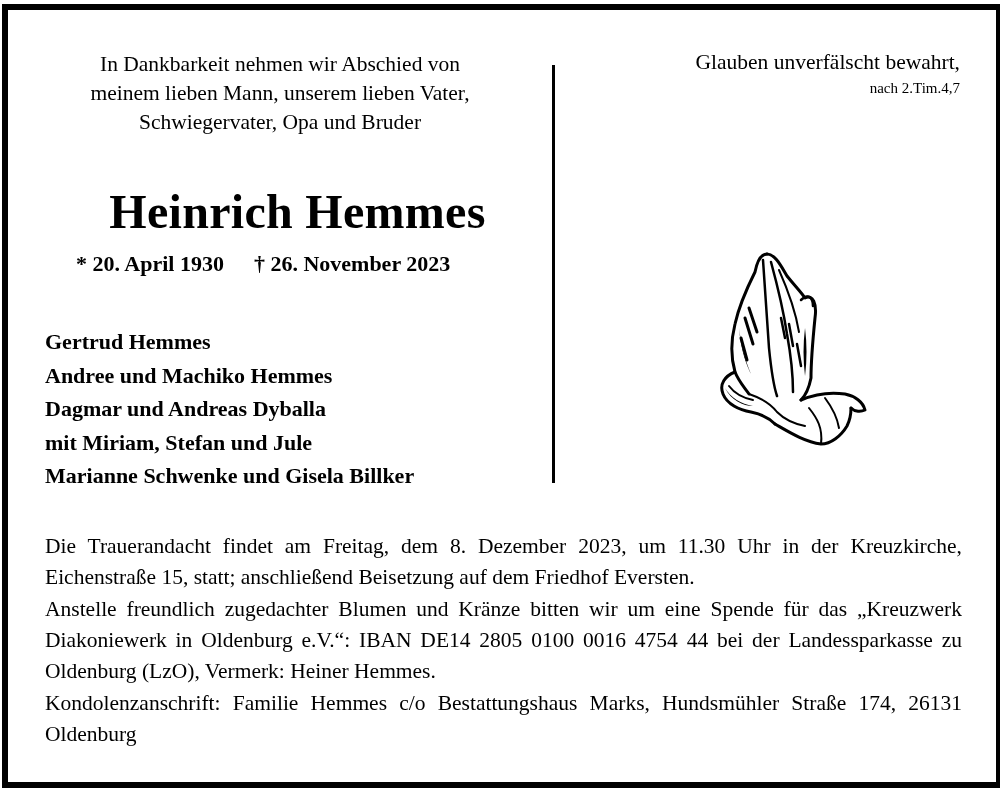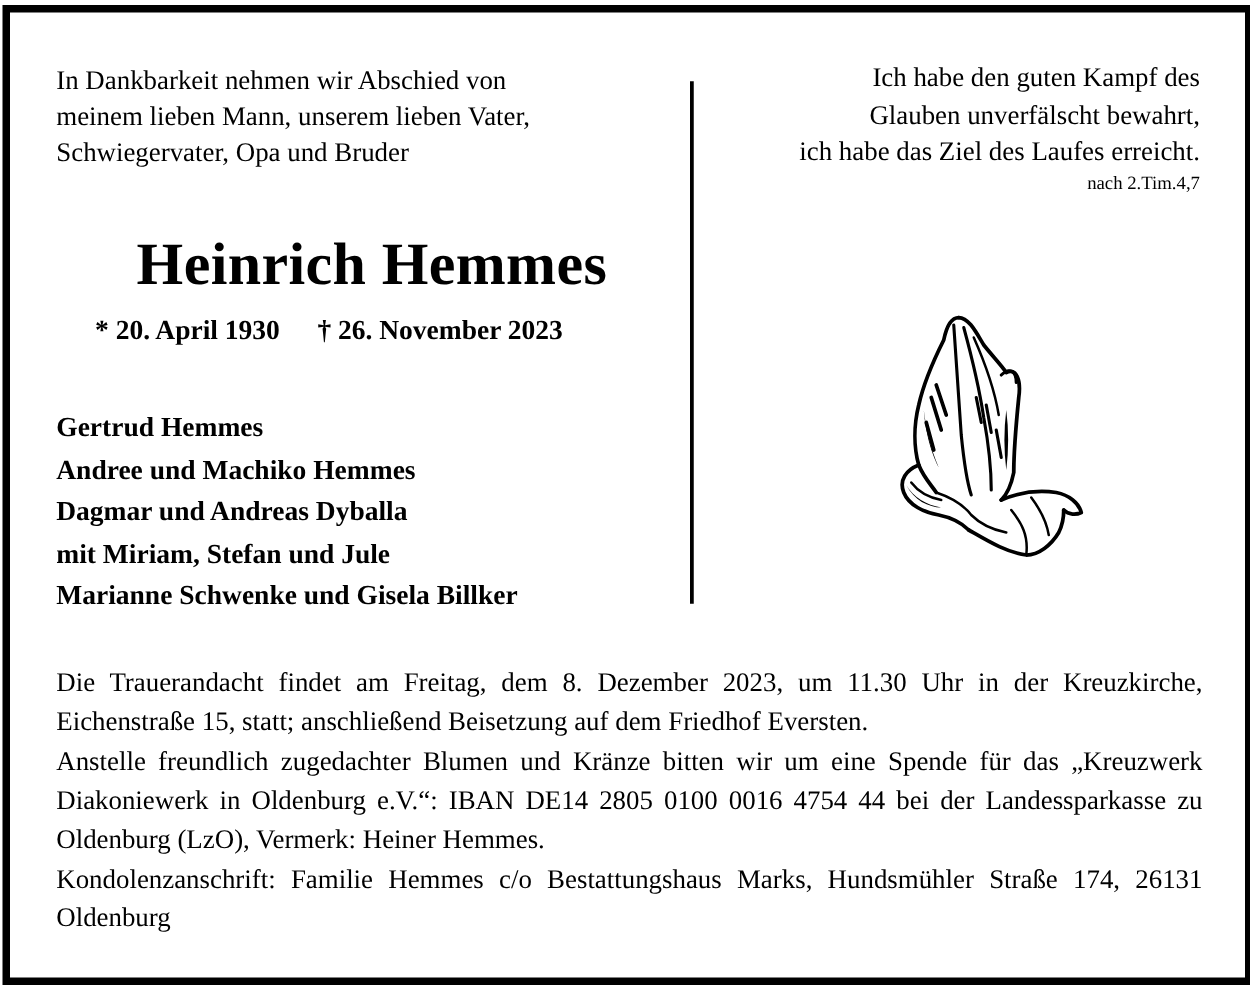--- a/index.html
+++ b/index.html
@@ -1,19 +1,19 @@
 <!DOCTYPE html>
 <html><head>
 <meta charset="utf-8">
 <style>
   html, body { margin: 0; padding: 0; background: #ffffff; }
   body { width: 1000px; height: 788px; position: relative; overflow: hidden; font-family: "Liberation Serif", "DejaVu Serif", serif; color: #000; }
   .frame { position: absolute; left: 2px; top: 4px; width: 988px; height: 772px; border: 6px solid #000; background: #fff; }
   .intro { position: absolute; left: 45px; top: 50px; width: 470px; font-size: 21.5px; line-height: 29px; }
-  .intro div { white-space: nowrap; }
+  .intro div { white-space: nowrap; text-align: center; }
   .quote { position: absolute; right: 40px; top: 48px; width: 420px; text-align: right; font-size: 21.5px; line-height: 29.5px; }
   .quote div { white-space: nowrap; }
   .quote .ref { font-size: 15px; line-height: 18px; margin-top: 1px; }
   .name { position: absolute; left: 45px; top: 182px; width: 505px; text-align: center; font-weight: bold; font-size: 48px; line-height: 60px; letter-spacing: 0.3px; }
   .dates { position: absolute; left: 76px; top: 250px; font-weight: bold; font-size: 22px; line-height: 28px; white-space: nowrap; text-align: right; }
   .dates .death { margin-left: 30px; }
   .family { position: absolute; left: 45px; top: 325px; font-weight: bold; font-size: 22px; line-height: 33.5px; }
   .family div { white-space: nowrap; }
   .divider { position: absolute; left: 552px; top: 65px; width: 3px; height: 418px; background: #000; }
   .hands { position: absolute; left: 705px; top: 248px; width: 165px; height: 200px; }
@@ -43,23 +43,21 @@
   <div>Gertrud Hemmes</div>
   <div>Andree und Machiko Hemmes</div>
   <div>Dagmar und Andreas Dyballa</div>
   <div>mit Miriam, Stefan und Jule</div>
   <div>Marianne Schwenke und Gisela Billker</div>
 </div>
 
 <div class="divider"></div>
 
 <div class="quote">
-  <div>Ich habe den guten Kampf des</div>
   <div>Glauben unverfälscht bewahrt,</div>
-  <div>ich habe das Ziel des Laufes erreicht.</div>
   <div class="ref">nach 2.Tim.4,7</div>
 </div>
 
 <div class="hands">
   <svg width="165" height="200" viewBox="0 0 165 200" xmlns="http://www.w3.org/2000/svg">
     <g fill="none" stroke="#000" stroke-width="3" stroke-linejoin="round" stroke-linecap="round">
 
       <path d="M62 6 C56 6 52 14 50 24 C42 40 34 58 30 76 C26 92 26 110 30 124 C34 134 40 140 44 146"></path>
       <path d="M62 6 C70 6 76 18 82 28 C90 38 96 44 100 50 C108 46 112 56 110 70 C108 90 106 110 106 130 C104 140 100 148 96 152"></path>
 

